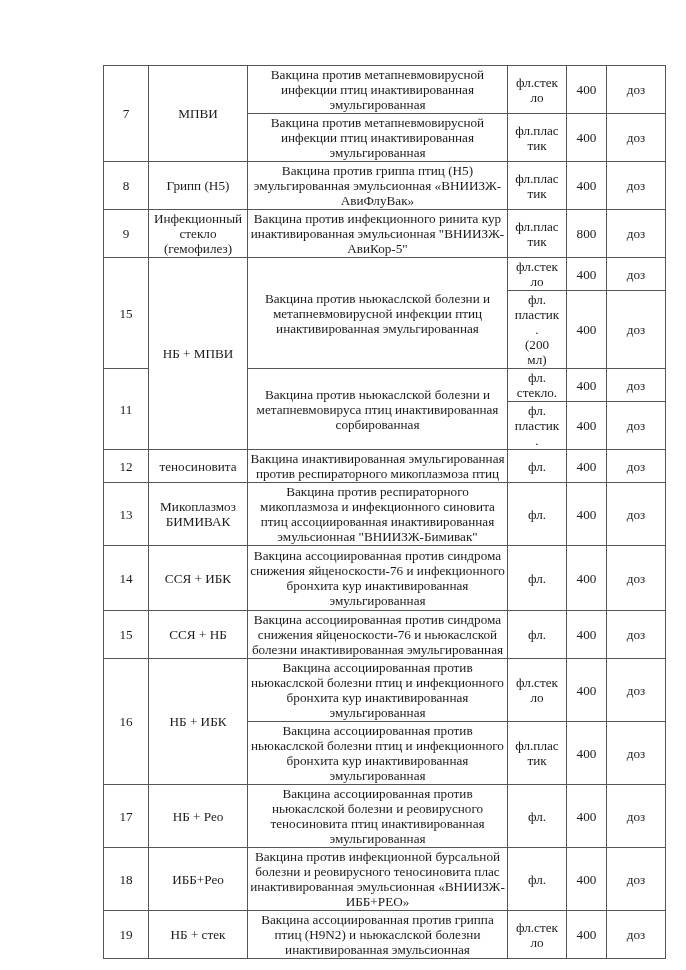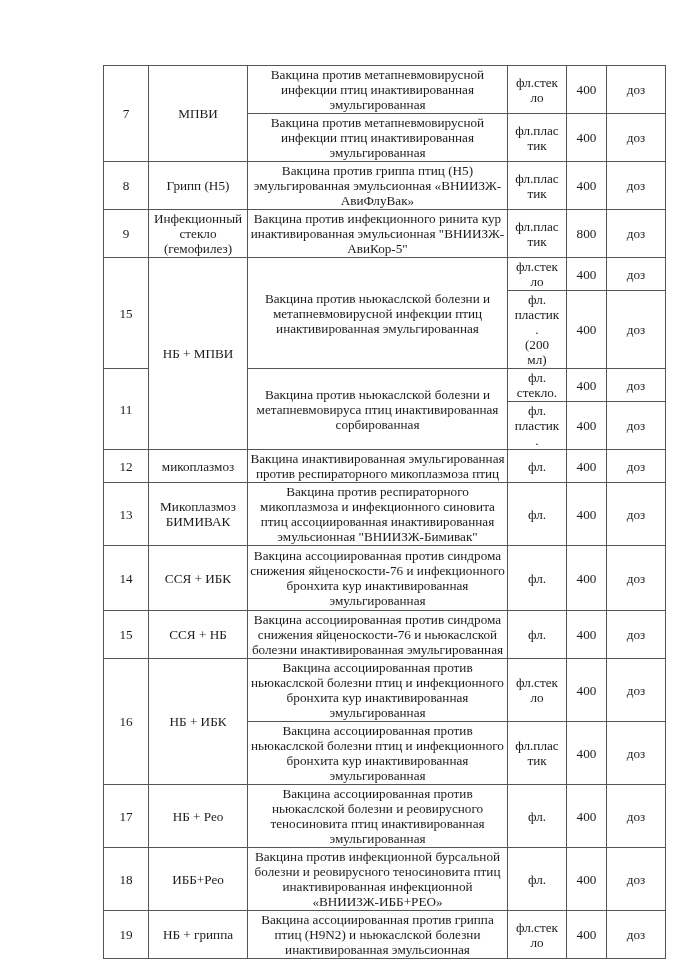--- a/index.html
+++ b/index.html
@@ -111,21 +111,21 @@
       </tr>
       <tr style="height:47px">
         <td class="c-cont">фл.
 пластик
 .</td>
         <td class="c-qty">400</td>
         <td class="c-unit">доз</td>
       </tr>
       <tr style="height:28px">
         <td class="c-num">12</td>
-        <td class="c-name">микоплазмоз</td>
+        <td class="c-name">теносиновита</td>
         <td class="c-desc">Вакцина инактивированная эмульгированная против респираторного микоплазмоза птиц</td>
         <td class="c-cont">фл.</td>
         <td class="c-qty">400</td>
         <td class="c-unit">доз</td>
       </tr>
       <tr style="height:57px">
         <td class="c-num">13</td>
         <td class="c-name">Микоплазмоз БИМИВАК</td>
         <td class="c-desc">Вакцина против респираторного микоплазмоза и инфекционного синовита птиц ассоциированная инактивированная эмульсионная "ВНИИЗЖ-Бимивак"</td>
         <td class="c-cont">фл.</td>
@@ -168,28 +168,28 @@
         <td class="c-num">17</td>
         <td class="c-name">НБ + Рео</td>
         <td class="c-desc">Вакцина ассоциированная против ньюкаслской болезни и реовирусного теносиновита птиц инактивированная эмульгированная</td>
         <td class="c-cont">фл.</td>
         <td class="c-qty">400</td>
         <td class="c-unit">доз</td>
       </tr>
       <tr style="height:59px">
         <td class="c-num">18</td>
         <td class="c-name">ИББ+Рео</td>
-        <td class="c-desc">Вакцина против инфекционной бурсальной болезни и реовирусного теносиновита птиц инактивированная инфекционной «ВНИИЗЖ-ИББ+РЕО»</td>
+        <td class="c-desc">Вакцина против инфекционной бурсальной болезни и реовирусного теносиновита плас инактивированная эмульсионная «ВНИИЗЖ-ИББ+РЕО»</td>
         <td class="c-cont">фл.</td>
         <td class="c-qty">400</td>
         <td class="c-unit">доз</td>
       </tr>
       <tr style="height:44px">
         <td class="c-num">19</td>
-        <td class="c-name">НБ + гриппа</td>
+        <td class="c-name">НБ + стек</td>
         <td class="c-desc">Вакцина ассоциированная против гриппа птиц (H9N2) и ньюкаслской болезни инактивированная эмульсионная</td>
         <td class="c-cont">фл.стек
 ло</td>
         <td class="c-qty">400</td>
         <td class="c-unit">доз</td>
       </tr>
     </tbody>
   </table>
 </div>
 

